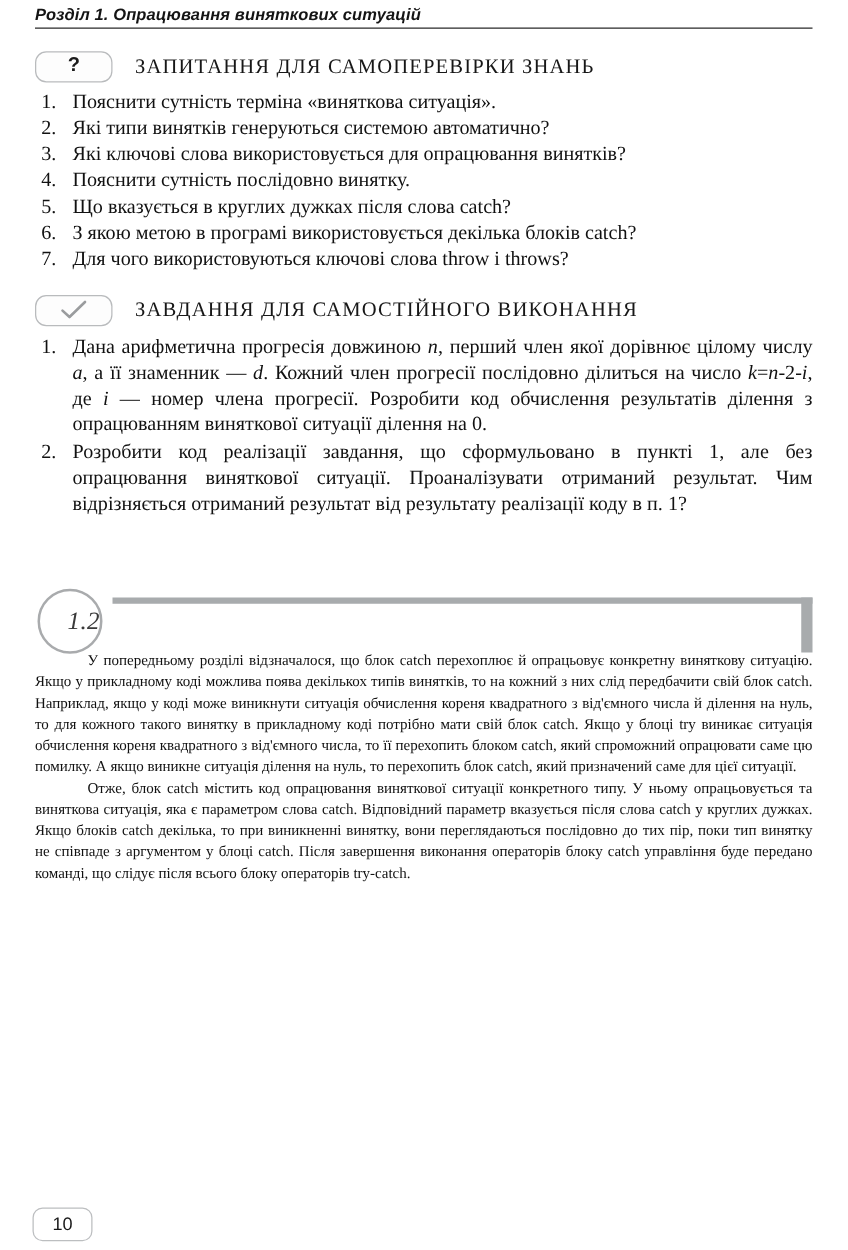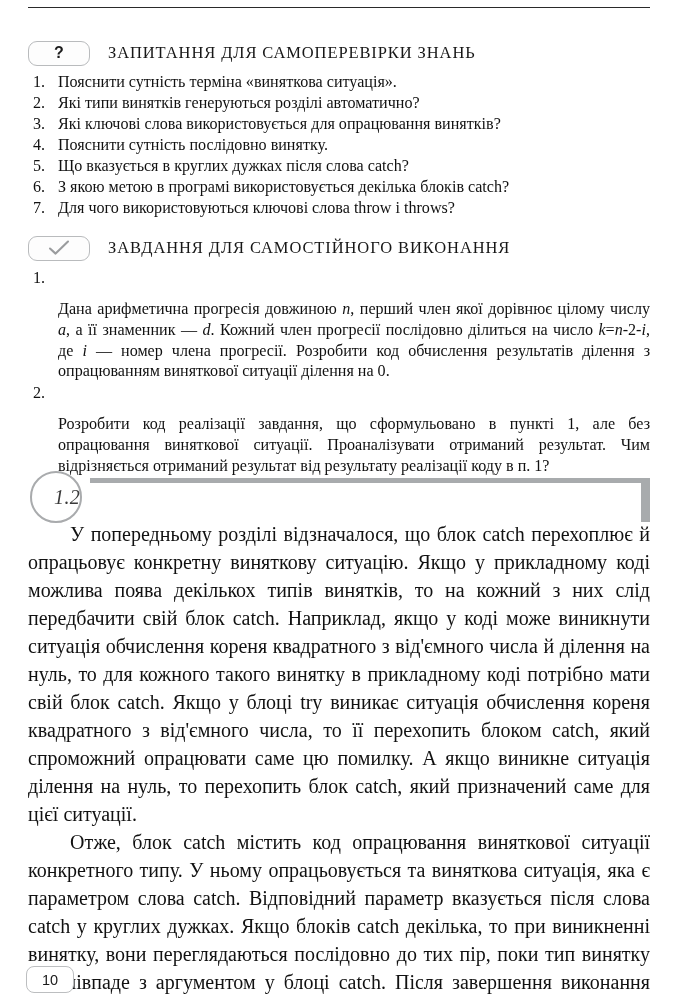--- a/index.html
+++ b/index.html
@@ -105,21 +105,21 @@
     flex: 1 1 auto;
   }
   .q-list .num-item { margin-bottom: 0.6px; }
 
   .task-list .num-item { margin-bottom: 1px; }
   .task-list .content {
     text-align: justify;
     text-justify: inter-word;
     line-height: 20.8px;
   }
-  .task-list .content.justify-all { text-align-last: left; margin-top: 31px; }
+  .task-list .content.justify-all { text-align-last: left; }
   em.var {
     font-style: italic;
   }
 
   
   .section-head {
     position: absolute;
     left: 28px;
     top: 470px;
     width: 622px;
@@ -189,22 +189,22 @@
     position: absolute;
     left: 28px;
     top: 520px;
     width: 622px;
   }
   .body-copy p {
     margin: 0;
     text-indent: 42px;
     text-align: justify;
     text-justify: inter-word;
-    font-size: 20px;
-    line-height: 28px;
+    font-size: 12px;
+    line-height: 17px;
     hyphens: manual;
   }
 
   
   .folio {
     position: absolute;
     left: 14px;
     top: 966px;
     width: 48px;
     height: 27px;
@@ -222,38 +222,39 @@
     font-size: 14.5px;
     color: #1a1a1a;
   }
 </style>
 </head>
 <body>
 
 <div class="page">
 
   <div class="running-head">
+    <div class="running-head-text">Розділ 1. Опрацювання виняткових ситуацій</div>
     <div class="running-head-rule"></div>
   </div>
 
   <div class="rubric" style="top:40px;">
     <div class="rubric-badge">
       <span class="badge-glyph-question">?</span>
     </div>
     <div class="rubric-title">ЗАПИТАННЯ ДЛЯ САМОПЕРЕВІРКИ ЗНАНЬ</div>
   </div>
 
   <div class="num-list q-list" style="top:72px;">
     <div class="num-item">
       <div class="marker">1.</div>
       <div class="content">Пояснити сутність терміна «виняткова ситуація».</div>
     </div>
     <div class="num-item">
       <div class="marker">2.</div>
-      <div class="content">Які типи винятків генеруються розділі автоматично?</div>
+      <div class="content">Які типи винятків генеруються системою автоматично?</div>
     </div>
     <div class="num-item">
       <div class="marker">3.</div>
       <div class="content">Які ключові слова використовується для опрацювання винятків?</div>
     </div>
     <div class="num-item">
       <div class="marker">4.</div>
       <div class="content">Пояснити сутність послідовно винятку.</div>
     </div>
     <div class="num-item">

